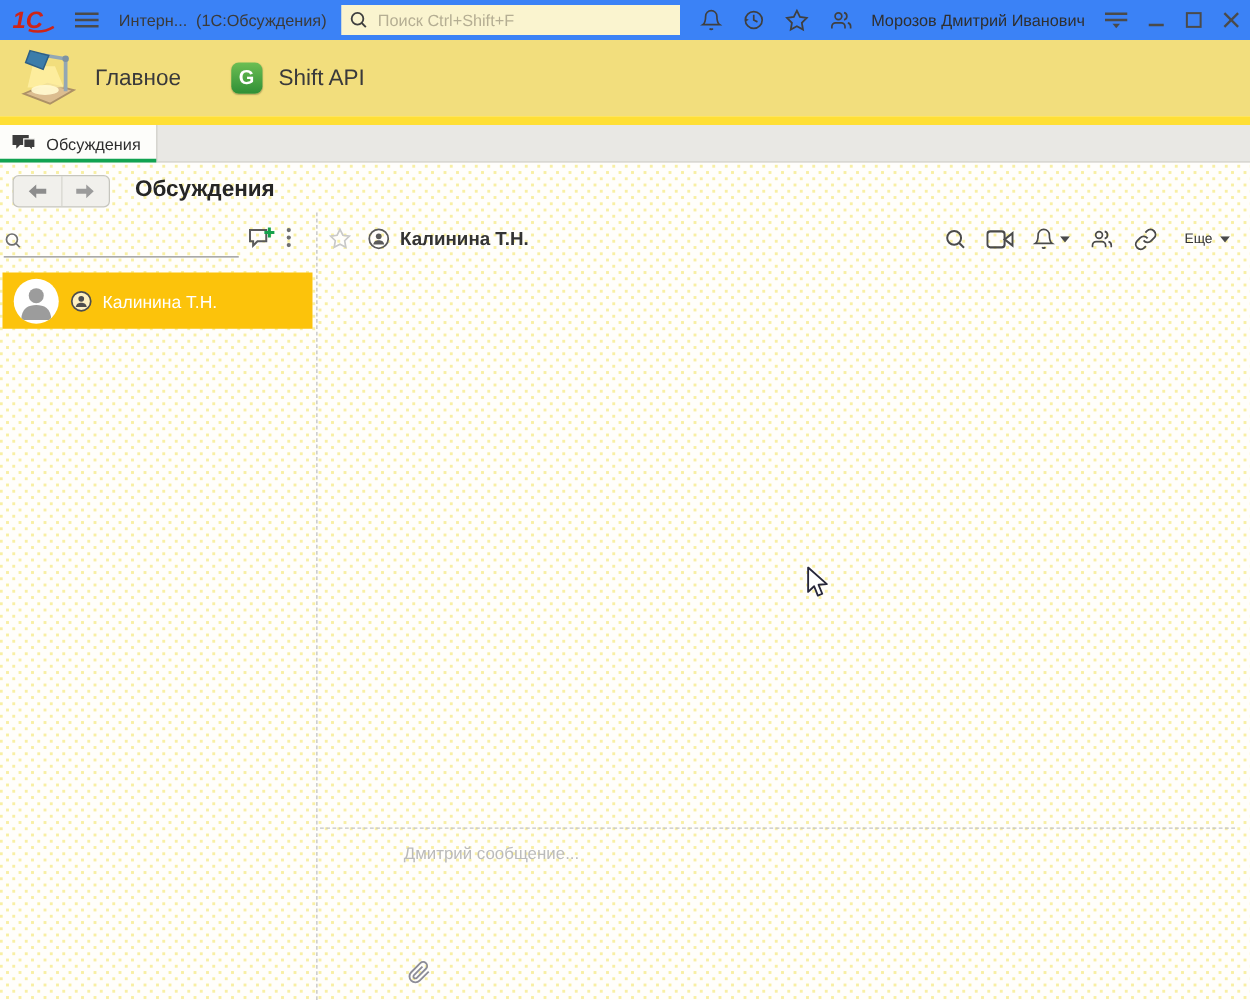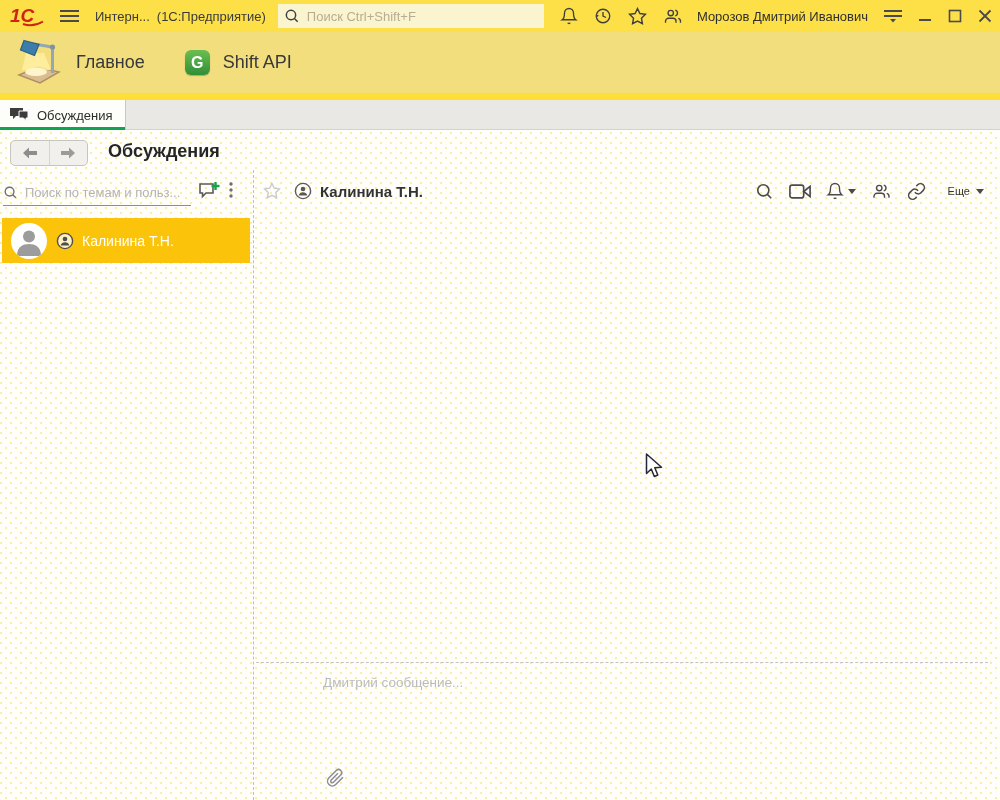--- a/index.html
+++ b/index.html
@@ -7,21 +7,21 @@
     width:1000px;height:800px;position:relative;overflow:hidden;
     font-family:"Liberation Sans",sans-serif;
     background:#FFFEFB;
     -webkit-font-smoothing:antialiased;
   }
   .ico svg{display:block;}
 
   
   .titlebar{
     position:absolute;top:0;left:0;width:1000px;height:32px;
-    background:#fde047;display:flex;align-items:center;
+    background:#3b82f6;display:flex;align-items:center;
   }
   .logo{margin-left:10px;flex:0 0 auto;}
   .hamburger{margin-left:16px;cursor:default;}
   .win-title{margin-left:16px;font-size:13px;color:#3A3A3A;white-space:nowrap;}
   .win-app{margin-left:7px;font-size:13px;color:#3A3A3A;white-space:nowrap;}
   .global-search{
     margin-left:12px;width:300px;height:24px;display:flex;align-items:center;
     background:#FAF4CF;border:none;justify-content:flex-end;
   }
   .global-search svg{margin-left:6px;}
@@ -146,21 +146,21 @@
   <span class="hamburger ico">
     <svg width="19" height="14" viewBox="0 0 19 14">
       <g stroke="#4A4A4A" stroke-width="2">
           <line x1="0" y1="2" x2="19" y2="2"></line>
           <line x1="0" y1="7" x2="19" y2="7"></line>
           <line x1="0" y1="12" x2="19" y2="12"></line>
         </g>
     </svg>
   </span>
   <span class="win-title">Интерн...</span>
-  <span class="win-app">(1С:Предприятие)</span>
+  <span class="win-app">(1С:Обсуждения)</span>
   <div class="global-search">
     <span class="ico">
       <svg width="16" height="16" viewBox="0 0 24 24" fill="none" stroke="#3F3F3F" stroke-width="2.2">
         <circle cx="10.5" cy="10.5" r="7"></circle>
           <line x1="20.5" y1="20.5" x2="15.6" y2="15.6"></line>
       </svg>
     </span>
     <input type="text" placeholder="Поиск Ctrl+Shift+F" style="">
   </div>
   <div class="tb-spacer"></div>
@@ -267,21 +267,20 @@
   </div>
   <div class="page-title">Обсуждения</div>
 
   <div class="left-search">
     <span class="ico">
       <svg width="15" height="15" viewBox="0 0 24 24" fill="none" stroke="#6E6E6E" stroke-width="2.2">
         <circle cx="10.5" cy="10.5" r="7"></circle>
           <line x1="20.5" y1="20.5" x2="15.6" y2="15.6"></line>
       </svg>
     </span>
-    <input type="text" placeholder="Поиск по темам и польз..." style="">
   </div>
   <span class="new-disc ico">
     <svg width="22" height="20" viewBox="0 0 22 20">
       <path d="M2 3 h13 v9 h-7 l-3.5 3.5 v-3.5 h-2.5 z" fill="none" stroke="#5A5A5A" stroke-width="1.6"></path>
       <g stroke="#16A14C" stroke-width="2.4">
           <line x1="17.5" y1="1" x2="17.5" y2="9"></line>
           <line x1="13.5" y1="5" x2="21.5" y2="5"></line>
         </g>
     </svg>
   </span>

